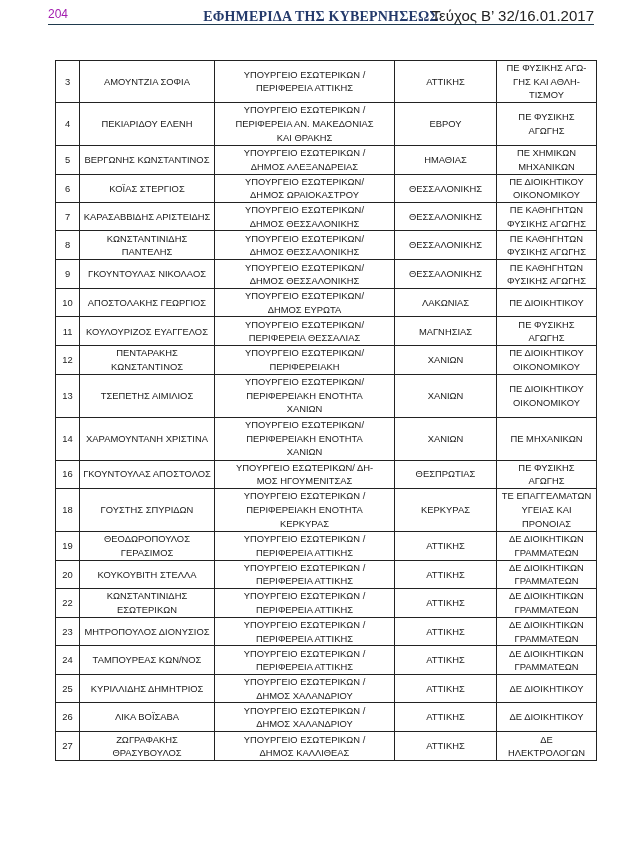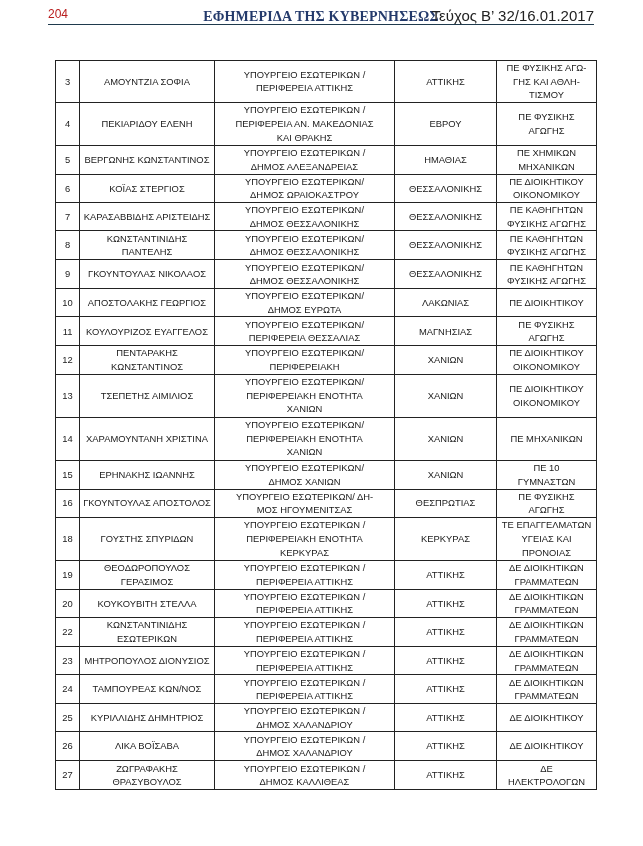--- a/index.html
+++ b/index.html
@@ -1,18 +1,18 @@
 <!DOCTYPE html>
 <html><head>
 <meta charset="utf-8">
 <style>
   html, body { margin: 0; padding: 0; background: #ffffff; }
   body { width: 643px; height: 846px; position: relative; overflow: hidden; font-family: "Liberation Sans", sans-serif; color: #1a1a1a; }
   .header { position: absolute; left: 48px; top: 6px; width: 546px; height: 18px; border-bottom: 1px solid #1f3a4d; }
-  .header .pageno { position: absolute; left: 0; top: 1px; font-size: 12px; color: #b91c1c; }
+  .header .pageno { position: absolute; left: 0; top: 1px; font-size: 12px; color: #a21caf; }
   .header .title { position: absolute; left: 0; right: 0; top: 3px; text-align: center; font-family: "Liberation Serif", serif; font-weight: bold; font-size: 14px; color: #243a6b; letter-spacing: 0.2px; }
   .header .issue { position: absolute; right: 0; top: 1px; font-size: 15px; color: #222; }
   table.doc { position: absolute; left: 55px; top: 60px; border-collapse: collapse; table-layout: fixed; width: 538px; }
   table.doc td { border: 1px solid #222; text-align: center; vertical-align: middle; font-size: 9.4px; line-height: 13.6px; padding: 0 2px; color: #1a1a1a; white-space: pre-line; }
   td.c-no { width: 19px; }
   td.c-name { width: 130px; }
   td.c-org { width: 175px; }
   td.c-region { width: 97px; }
   td.c-spec { width: 95px; }
 </style>
@@ -131,29 +131,20 @@
       </tr>
       <tr style="height: 43px;">
         <td class="c-no">14</td>
         <td class="c-name">ΧΑΡΑΜΟΥΝΤΑΝΗ ΧΡΙΣΤΙΝΑ</td>
         <td class="c-org">ΥΠΟΥΡΓΕΙΟ ΕΣΩΤΕΡΙΚΩΝ/
 ΠΕΡΙΦΕΡΕΙΑΚΗ ΕΝΟΤΗΤΑ
 ΧΑΝΙΩΝ</td>
         <td class="c-region">ΧΑΝΙΩΝ</td>
         <td class="c-spec">ΠΕ ΜΗΧΑΝΙΚΩΝ</td>
       </tr>
-      <tr style="height: 29px;">
-        <td class="c-no">15</td>
-        <td class="c-name">ΕΡΗΝΑΚΗΣ ΙΩΑΝΝΗΣ</td>
-        <td class="c-org">ΥΠΟΥΡΓΕΙΟ ΕΣΩΤΕΡΙΚΩΝ/
-ΔΗΜΟΣ ΧΑΝΙΩΝ</td>
-        <td class="c-region">ΧΑΝΙΩΝ</td>
-        <td class="c-spec">ΠΕ 10
-ΓΥΜΝΑΣΤΩΝ</td>
-      </tr>
       <tr style="height: 28px;">
         <td class="c-no">16</td>
         <td class="c-name">ΓΚΟΥΝΤΟΥΛΑΣ ΑΠΟΣΤΟΛΟΣ</td>
         <td class="c-org">ΥΠΟΥΡΓΕΙΟ ΕΣΩΤΕΡΙΚΩΝ/ ΔΗ-
 ΜΟΣ ΗΓΟΥΜΕΝΙΤΣΑΣ</td>
         <td class="c-region">ΘΕΣΠΡΩΤΙΑΣ</td>
         <td class="c-spec">ΠΕ ΦΥΣΙΚΗΣ
 ΑΓΩΓΗΣ</td>
       </tr>
       <tr style="height: 43px;">

